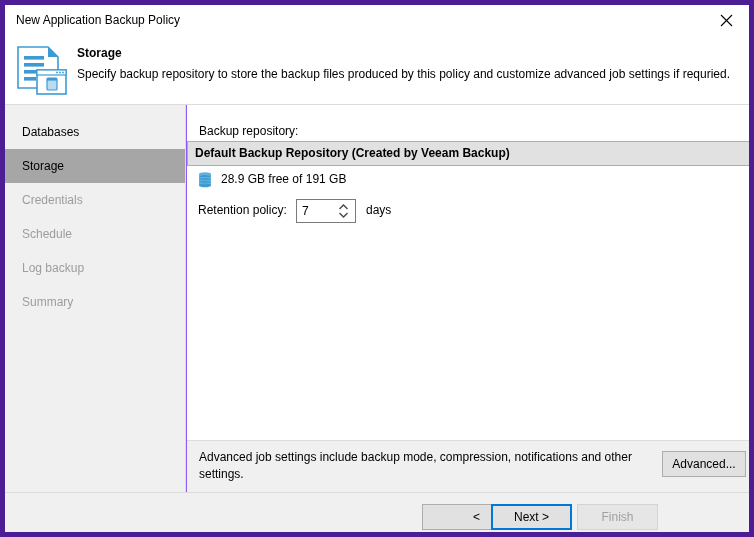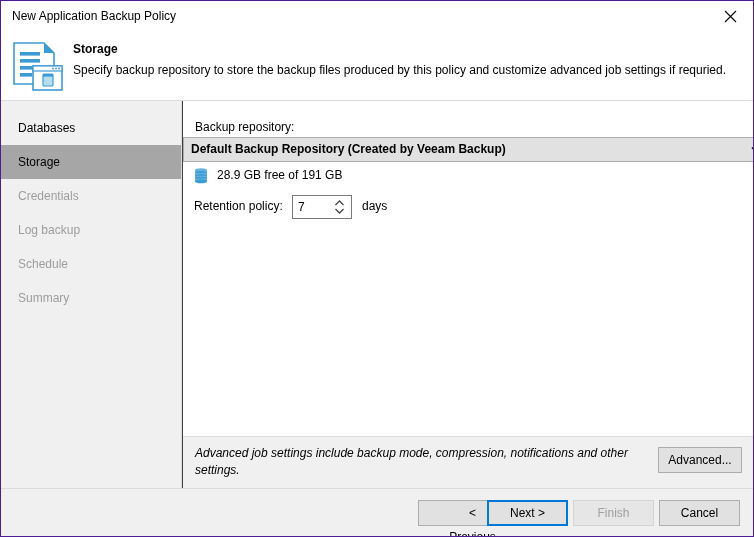--- a/index.html
+++ b/index.html
@@ -12,22 +12,22 @@
     font-family: "Liberation Sans", sans-serif;
     font-size: 12px;
     color: #000000;
     background: #ffffff;
     overflow: hidden;
   }
   .window {
     position: relative;
     width: 754px;
     height: 537px;
-    background: #404040;
-    border: 1px solid #4c1d95;
+    background: #8b5cf6;
+    border: 5px solid #4c1d95;
     box-sizing: border-box;
     overflow: hidden;
   }
 
   
   .titlebar {
     position: absolute;
     left: 0; top: 0;
     width: 100%;
     height: 31px;
@@ -241,21 +241,20 @@
     box-sizing: border-box;
   }
   .advanced-text {
     position: absolute;
     left: 12px;
     top: 8px;
     width: 465px;
     font-size: 12px;
     line-height: 17px;
     color: #000000;
-    font-style: italic;
   }
   .btn {
     font-family: "Liberation Sans", sans-serif;
     font-size: 12px;
     color: #000000;
     background: #e1e1e1;
     border: 1px solid #adadad;
     box-sizing: border-box;
     cursor: default;
     text-align: center;
@@ -339,22 +338,22 @@
     </div>
     <div class="header-title">Storage</div>
     <div class="header-desc">Specify backup repository to store the backup files produced by this policy and customize advanced job settings if requried.</div>
   </div>
 
   <div class="sidebar">
     <div class="side-spacer"></div>
     <div class="side-item">Databases</div>
     <div class="side-item selected">Storage</div>
     <div class="side-item muted">Credentials</div>
+    <div class="side-item muted">Schedule</div>
     <div class="side-item muted">Log backup</div>
-    <div class="side-item muted">Schedule</div>
     <div class="side-item muted">Summary</div>
   </div>
 
   <div class="content">
 
     <div class="label-repo">Backup repository:</div>
 
     <div class="combo">
       <div class="combo-text">Default Backup Repository (Created by Veeam Backup)</div>
       <div class="combo-arrow">
@@ -398,16 +397,15 @@
 
   <div class="advanced-strip">
     <div class="advanced-text">Advanced job settings include backup mode, compression, notifications and other settings.</div>
     <button class="btn btn-advanced">Advanced...</button>
   </div>
 
   <div class="footer">
     <button class="btn footer-btn" id="btn-previous">&lt; Previous</button>
     <button class="btn footer-btn focused" id="btn-next">Next &gt;</button>
     <button class="btn footer-btn disabled" id="btn-finish">Finish</button>
-    <button class="btn footer-btn" id="btn-cancel">Cancel</button>
   </div>
 
 </div>
 
 </body></html>

